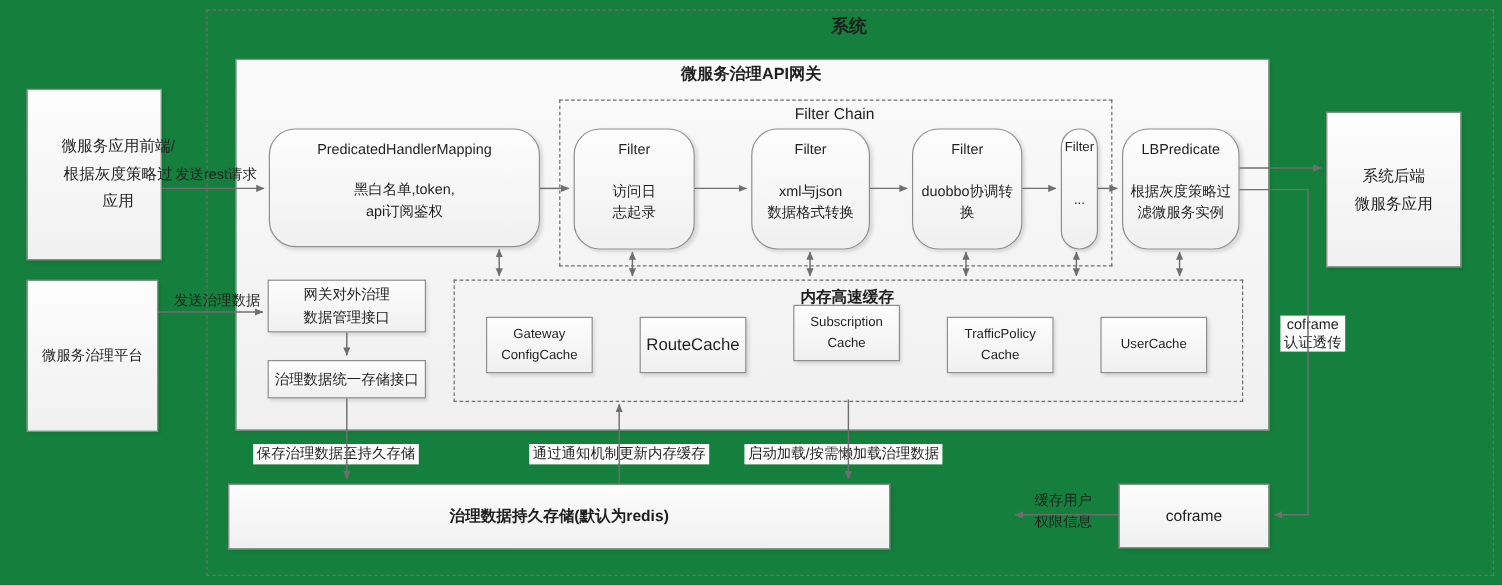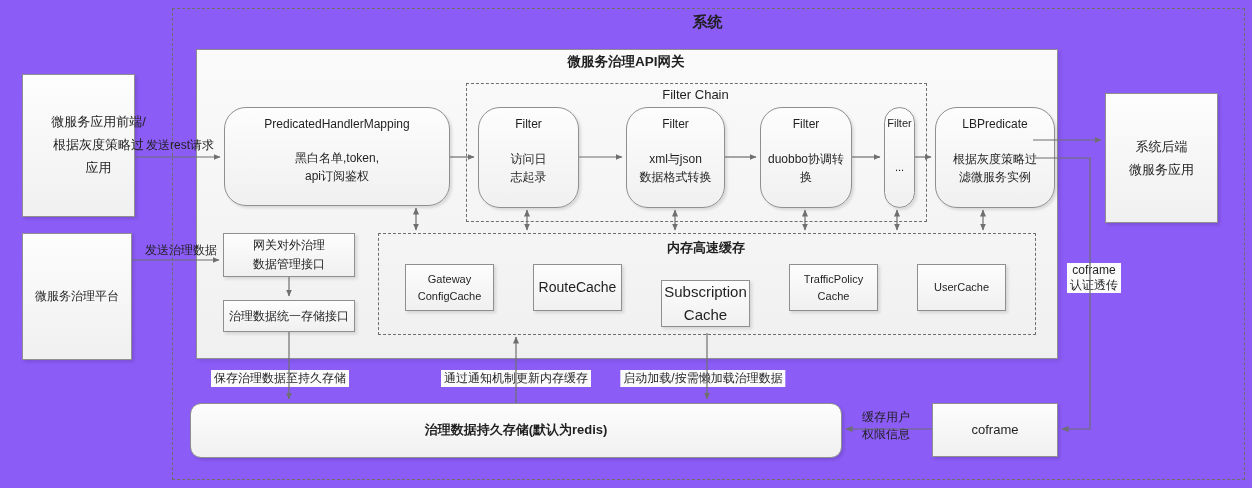--- a/index.html
+++ b/index.html
@@ -1,18 +1,18 @@
 <!DOCTYPE html>
 <html><head>
 <meta charset="utf-8">
 <style>
   html,body{margin:0;padding:0;background:#fff;}
   .canvas{
     position:relative;width:1252px;height:488px;overflow:hidden;
-    background:#8b5cf6;color:#1f1f1f;
+    background:#15803d;color:#1f1f1f;
     font-family:"Liberation Sans","DejaVu Sans",sans-serif;
   }
   .dashed{position:absolute;border:1px dashed #6e6e6e;background:transparent;}
   .panel{
     position:absolute;border:1px solid #8f8f8f;
     background:linear-gradient(180deg,#fafafa 0%,#f0f0f0 100%);
     box-shadow:2px 2px 4px rgba(0,0,0,.10);
   }
   .box{
     position:absolute;border:1px solid #8f8f8f;
@@ -85,21 +85,21 @@
       <div>换</div>
     </div>
   </div>
   <div class="box titled" style="left:884px;top:107px;width:31px;height:101px;font-size:11px;">
     <div class="nt">Filter</div>
     <div class="nb">
       <div>...</div>
     </div>
   </div>
 
-  <div class="box titled" style="left:935px;top:107px;width:120px;height:101px;">
+  <div class="box titled" style="left:935px;top:107px;width:98px;height:101px;">
     <div class="nt">LBPredicate</div>
     <div class="nb">
       <div>根据灰度策略过</div>
       <div>滤微服务实例</div>
     </div>
   </div>
 
   <div class="box" style="left:1105px;top:93px;width:113px;height:130px;font-size:13px;line-height:1.8;">
     <div>系统后端</div>
     <div>微服务应用</div>
@@ -113,33 +113,33 @@
     <div>数据管理接口</div>
   </div>
 
   <div class="box" style="left:405px;top:264px;width:89px;height:47px;font-size:11px;line-height:1.5;">
     <div>Gateway</div>
     <div>ConfigCache</div>
   </div>
   <div class="box" style="left:533px;top:264px;width:89px;height:47px;font-size:14px;">
     <div>RouteCache</div>
   </div>
-  <div class="box" style="left:661px;top:280px;width:89px;height:47px;font-size:15px;line-height:1.5;">
+  <div class="box" style="left:661px;top:254px;width:89px;height:47px;font-size:11px;line-height:1.5;">
     <div>Subscription</div>
     <div>Cache</div>
   </div>
   <div class="box" style="left:789px;top:264px;width:89px;height:47px;font-size:11px;line-height:1.5;">
     <div>TrafficPolicy</div>
     <div>Cache</div>
   </div>
   <div class="box" style="left:917px;top:264px;width:89px;height:47px;font-size:11px;">
     <div>UserCache</div>
   </div>
 
-  <div class="box" style="left:190px;top:403px;width:652px;height:55px;font-size:13px;font-weight:600;border-radius:11px;">
+  <div class="box" style="left:190px;top:403px;width:552px;height:55px;font-size:13px;font-weight:600;">
     <div>治理数据持久存储(默认为redis)</div>
   </div>
   <div class="box" style="left:932px;top:403px;width:126px;height:54px;font-size:13px;">
     <div>coframe</div>
   </div>
 
   <div class="elabel" style="left:180px;top:137px;">发送rest请求</div>
   <div class="elabel" style="left:181px;top:242px;">发送治理数据</div>
   <div class="elabel masked" style="left:280px;top:370px;text-align:right;">保存治理数据至持久存储</div>
   <div class="elabel masked" style="left:516px;top:370px;">通过通知机制更新内存缓存</div>

